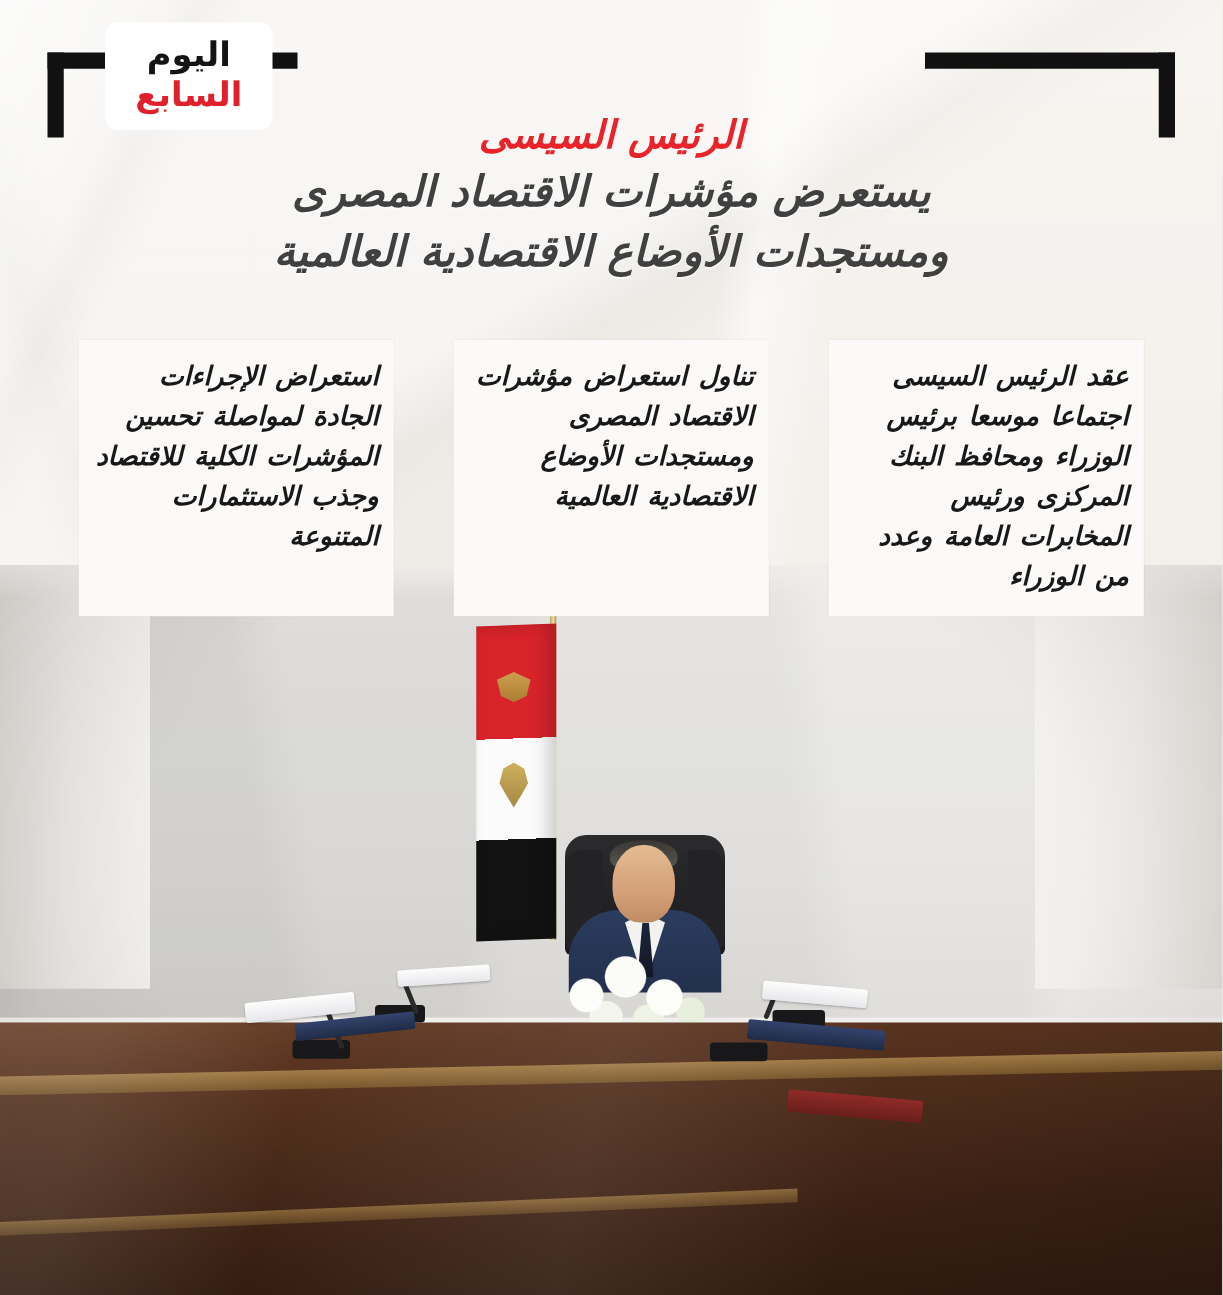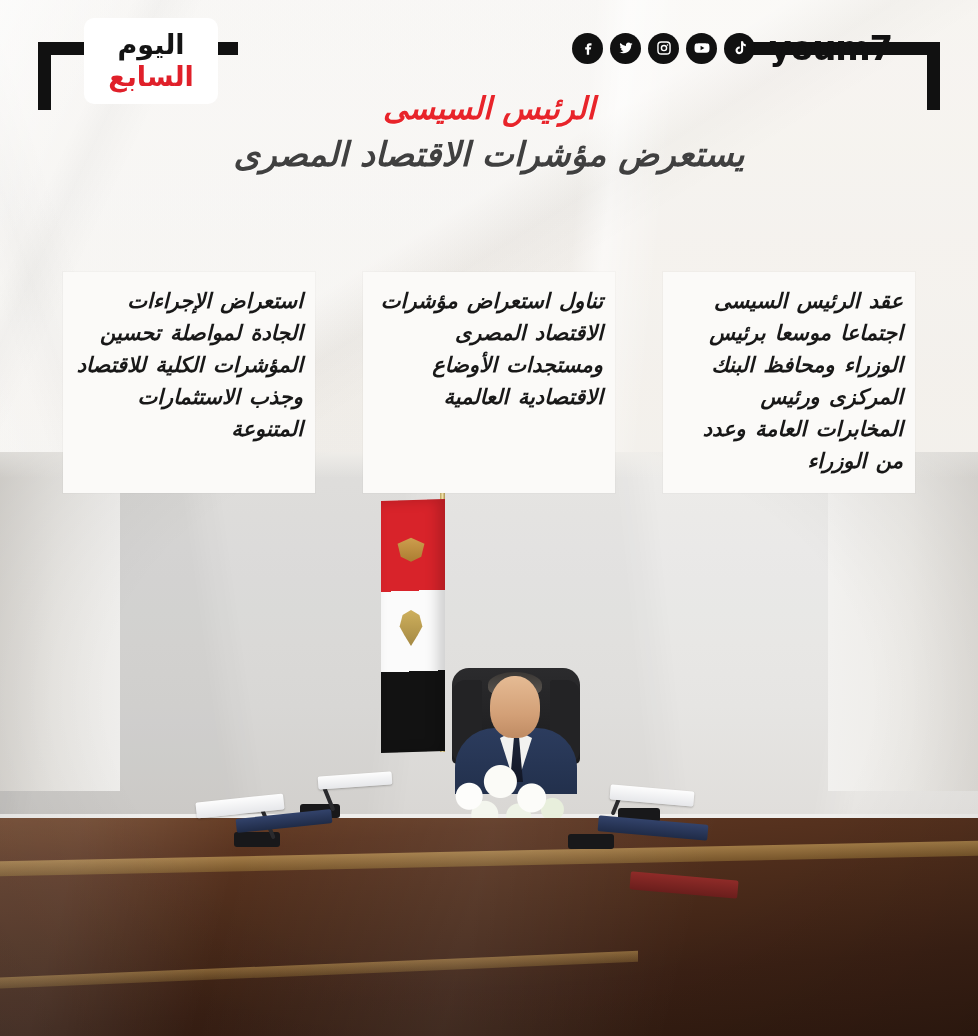--- a/index.html
+++ b/index.html
@@ -277,52 +277,25 @@
 
   <div class="logo-box">
     <div class="logo-line">
       <span>اليوم</span>
     </div>
     <div class="logo-line">
       <span class="accent">السابع</span>
     </div>
   </div>
 
-  <div class="social-bar">
-    <span class="social-icon">
-      <svg viewBox="0 0 24 24">
-          <path d="M14.5 8.5h2.2V5.6h-2.6c-2.4 0-3.7 1.4-3.7 3.6v1.9H8.2v2.9h2.2V21h3.1v-7h2.3l.4-2.9h-2.7V9.6c0-.8.3-1.1 1-1.1z"></path>
-        </svg>
-    </span>
-    <span class="social-icon">
-      <svg viewBox="0 0 24 24">
-          <path d="M21 6.4c-.7.3-1.4.5-2.1.6.8-.5 1.3-1.2 1.6-2-.7.4-1.5.7-2.3.9a3.6 3.6 0 0 0-6.2 3.3A10.3 10.3 0 0 1 4.5 5.4a3.6 3.6 0 0 0 1.1 4.8c-.6 0-1.1-.2-1.6-.4 0 1.7 1.2 3.2 2.9 3.5-.5.2-1.1.2-1.6.1a3.6 3.6 0 0 0 3.4 2.5A7.3 7.3 0 0 1 3 17.4a10.2 10.2 0 0 0 5.6 1.6c6.7 0 10.4-5.6 10.4-10.4v-.5c.7-.5 1.3-1.1 1.8-1.8z"></path>
-        </svg>
-    </span>
-    <span class="social-icon">
-      <svg viewBox="0 0 24 24">
-          <path d="M8.3 3h7.4A5.3 5.3 0 0 1 21 8.3v7.4a5.3 5.3 0 0 1-5.3 5.3H8.3A5.3 5.3 0 0 1 3 15.7V8.3A5.3 5.3 0 0 1 8.3 3zm0 1.9A3.4 3.4 0 0 0 4.9 8.3v7.4a3.4 3.4 0 0 0 3.4 3.4h7.4a3.4 3.4 0 0 0 3.4-3.4V8.3a3.4 3.4 0 0 0-3.4-3.4zM12 7.6a4.4 4.4 0 1 1 0 8.8 4.4 4.4 0 0 1 0-8.8zm0 1.9a2.5 2.5 0 1 0 0 5 2.5 2.5 0 0 0 0-5zm4.7-2.6a1 1 0 1 1 0 2.1 1 1 0 0 1 0-2.1z"></path>
-        </svg>
-    </span>
-    <span class="social-icon">
-      <svg viewBox="0 0 24 24">
-          <path d="M21.6 7.9a2.5 2.5 0 0 0-1.8-1.8C18.2 5.7 12 5.7 12 5.7s-6.2 0-7.8.4A2.5 2.5 0 0 0 2.4 7.9 26 26 0 0 0 2 12a26 26 0 0 0 .4 4.1 2.5 2.5 0 0 0 1.8 1.8c1.6.4 7.8.4 7.8.4s6.2 0 7.8-.4a2.5 2.5 0 0 0 1.8-1.8A26 26 0 0 0 22 12a26 26 0 0 0-.4-4.1zM10.1 14.9V9.1l5.1 2.9z"></path>
-        </svg>
-    </span>
-    <span class="social-icon">
-      <svg viewBox="0 0 24 24">
-          <path d="M16.2 3h-2.8v12.1a2.3 2.3 0 1 1-2.3-2.3c.2 0 .4 0 .6.1v-2.8a5.1 5.1 0 1 0 4.5 5V8.8a6 6 0 0 0 3.5 1.1V7.1a3.4 3.4 0 0 1-3.5-3.3z"></path>
-        </svg>
-    </span>
-    <span class="brand-word">youm7</span>
-  </div>
 
   <div class="headline">
     <div class="kicker">الرئيس السيسى</div>
     <div class="main-line">يستعرض مؤشرات الاقتصاد المصرى</div>
+    <div class="main-line">ومستجدات الأوضاع الاقتصادية العالمية</div>
   </div>
 
   <div class="cards">
     <div class="card">
       <div class="card-text">عقد الرئيس السيسى اجتماعا موسعا برئيس الوزراء ومحافظ البنك المركزى ورئيس المخابرات العامة وعدد من الوزراء</div>
     </div>
     <div class="card">
       <div class="card-text">تناول استعراض مؤشرات الاقتصاد المصرى ومستجدات الأوضاع الاقتصادية العالمية</div>
     </div>
     <div class="card">

